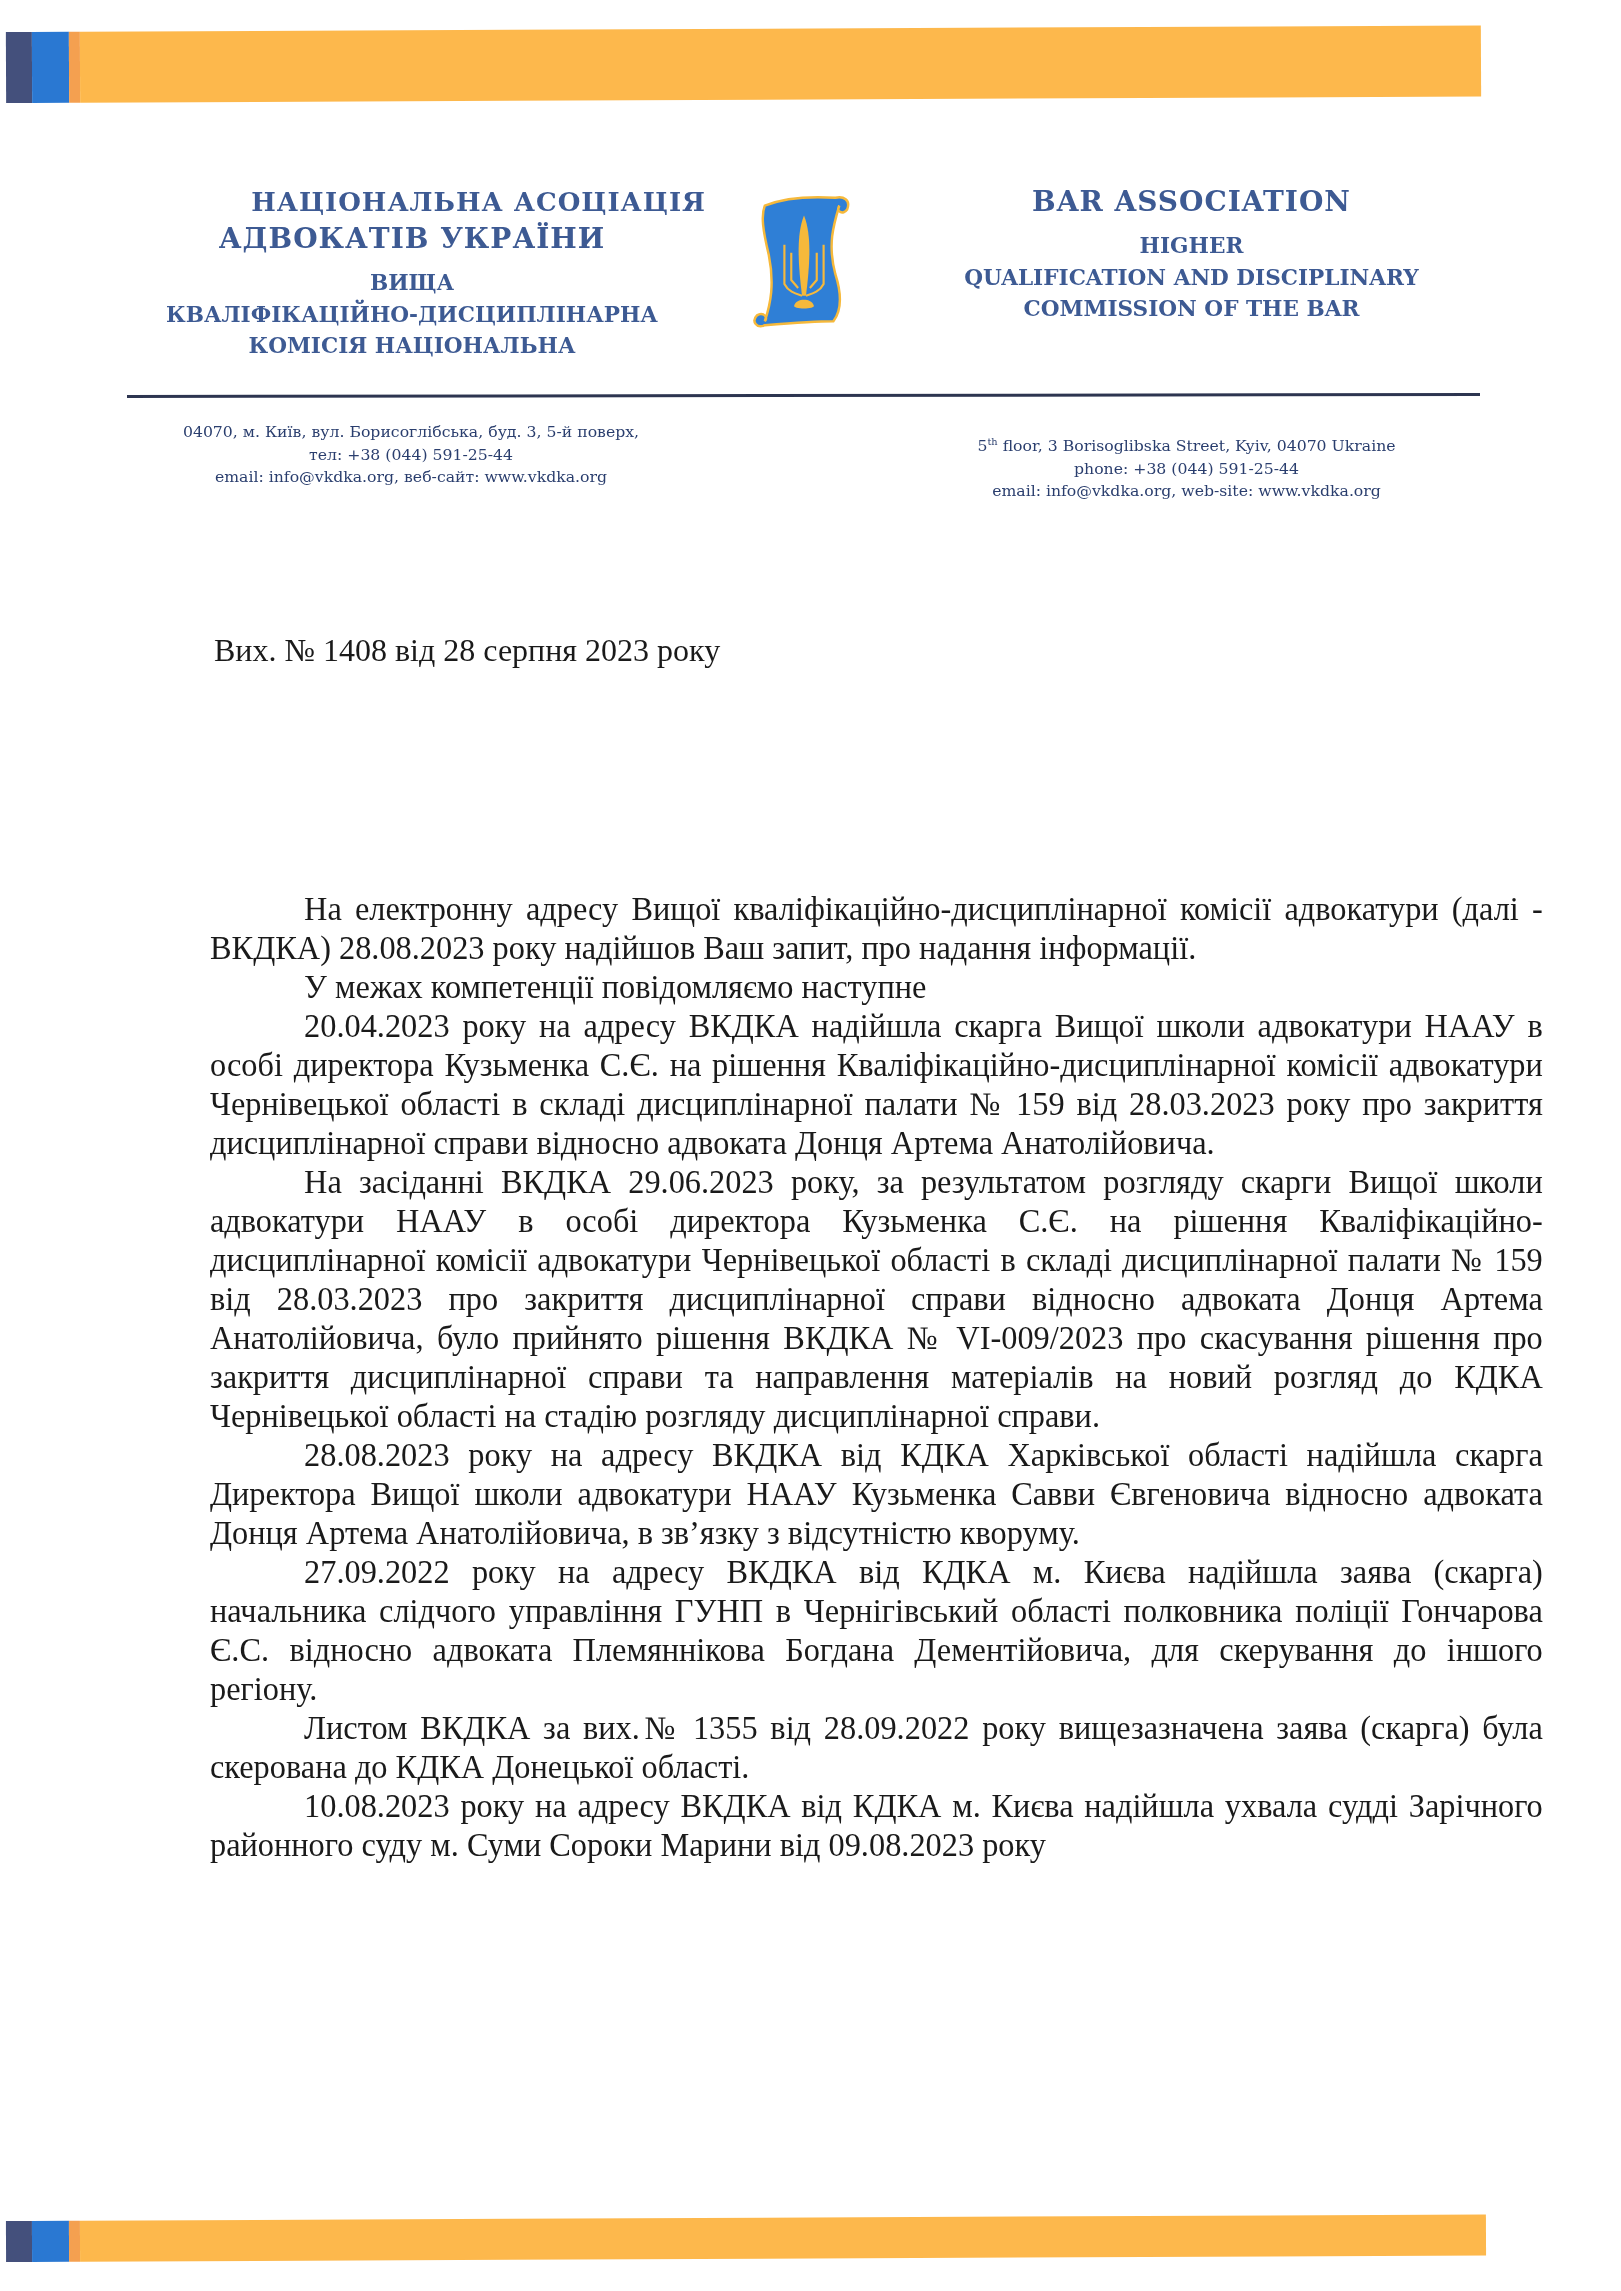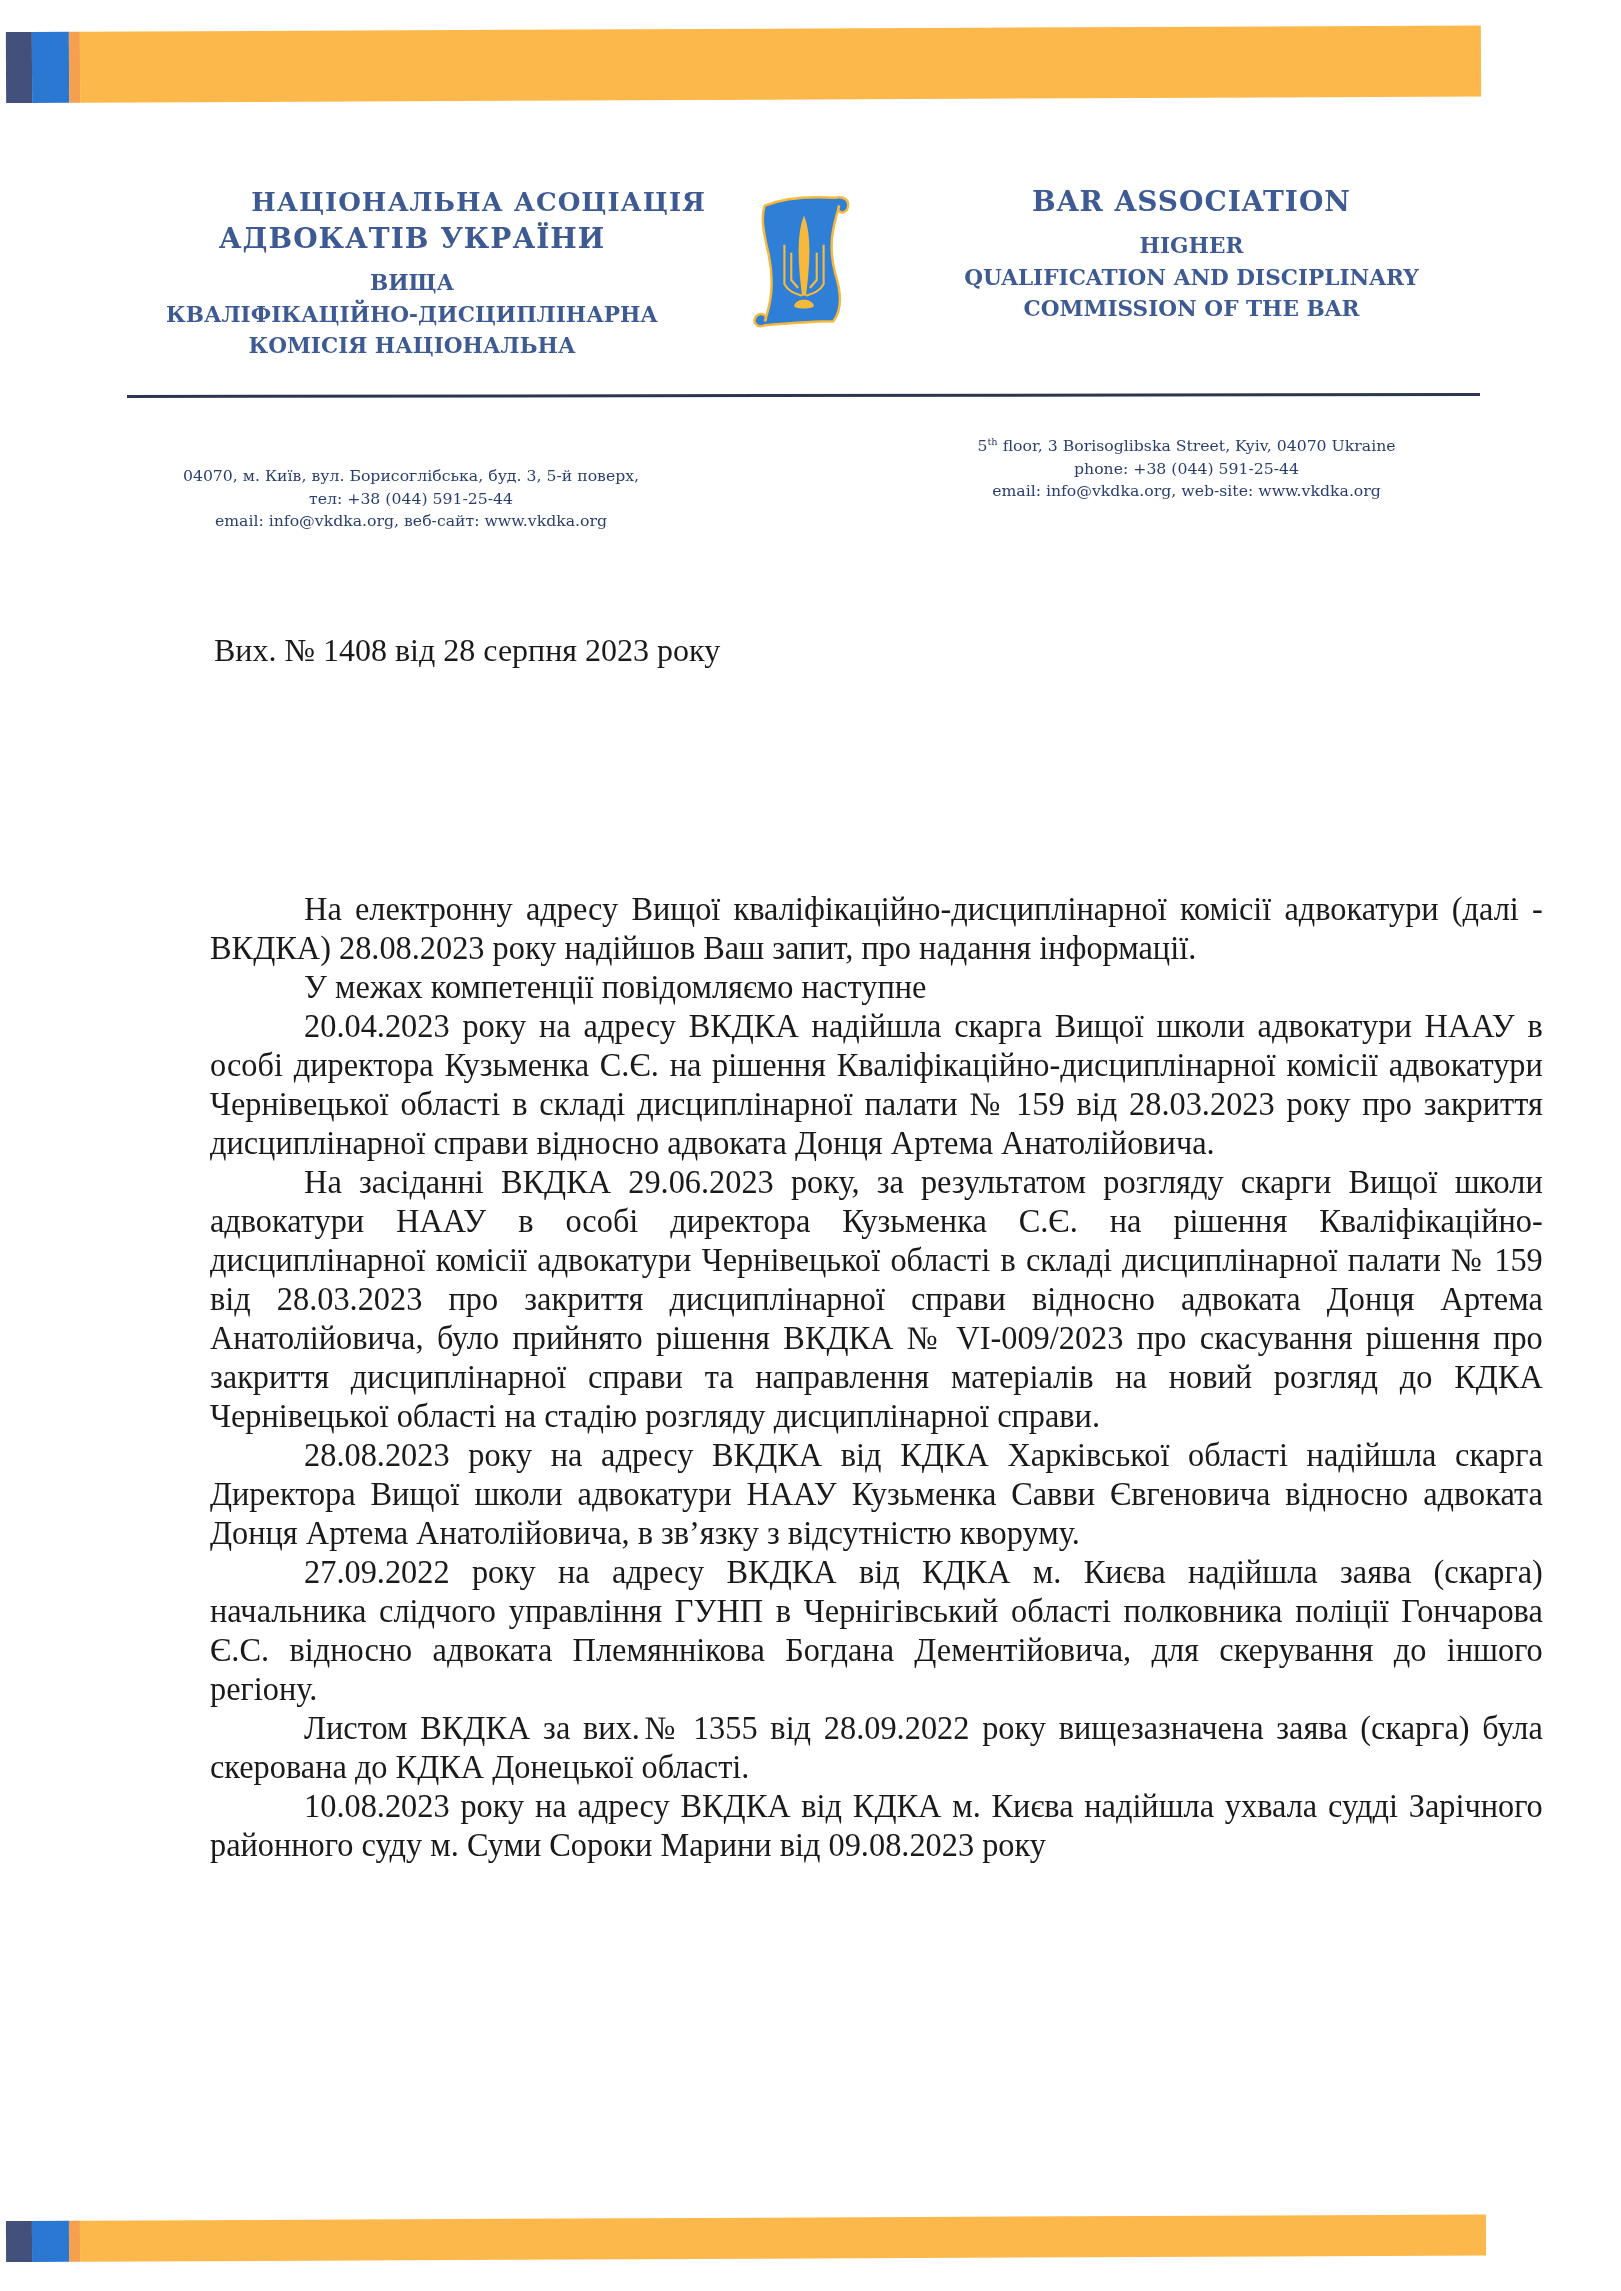--- a/index.html
+++ b/index.html
@@ -71,21 +71,21 @@
     }
 
     .contact-col {
       position: absolute;
       text-align: center;
       color: #2a3e6e;
       font-family: "DejaVu Serif", serif;
       font-size: 15.7px;
       line-height: 22.5px;
     }
-    .contact-col.ua { left: 127px; width: 568px; top: 245px; margin-top: 44px; }
+    .contact-col.ua { left: 127px; width: 568px; top: 245px; }
     .contact-col.en { left: 912px; width: 549px; top: 227px; margin-top: 28px; }
     .contact-col sup { font-size: 9.8px; }
 
     
     .outgoing {
       position: absolute;
       top: 632px;
       left: 214px;
       font-size: 32px;
       font-family: "Liberation Serif", serif;

